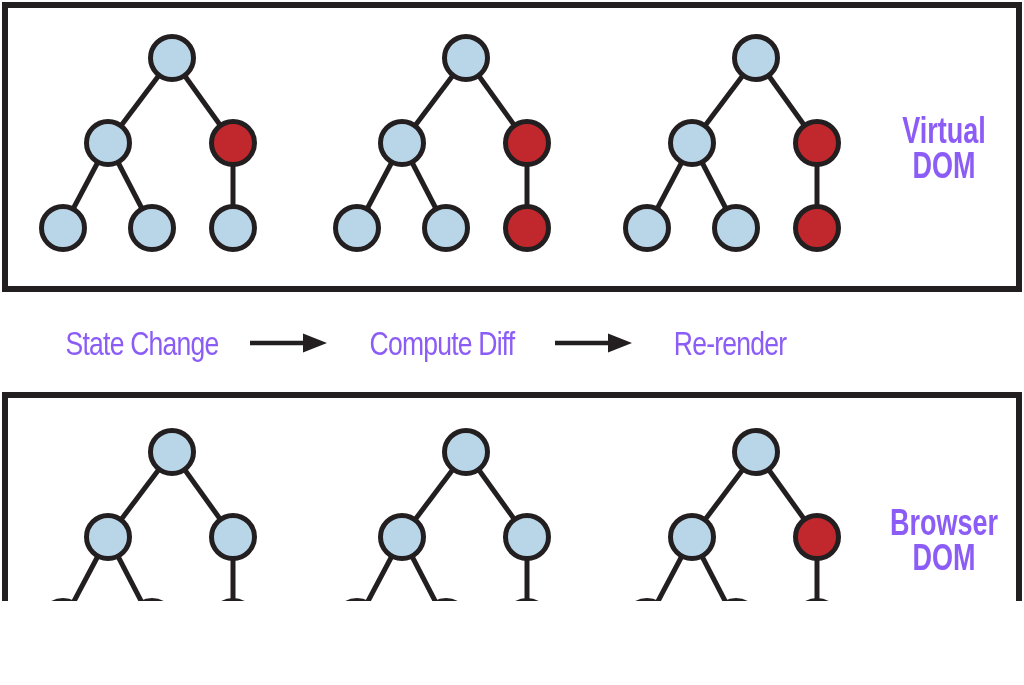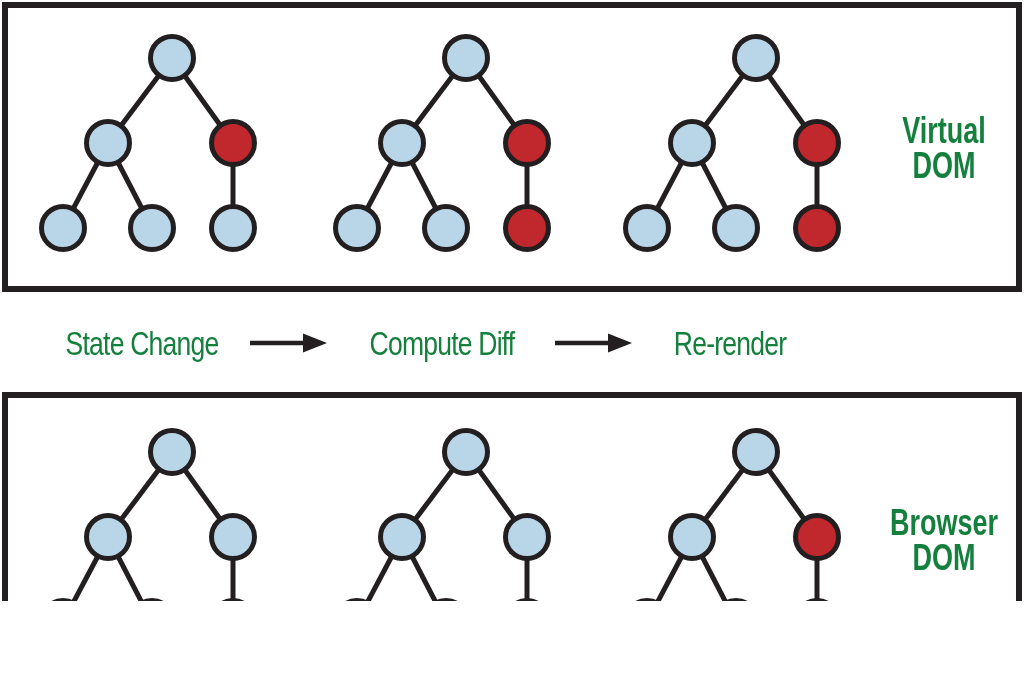--- a/index.html
+++ b/index.html
@@ -2,21 +2,21 @@
 <html><head>
 <meta charset="utf-8">
 <style>
   html, body { margin: 0; padding: 0; background: #ffffff; }
   .canvas {
     position: relative;
     width: 1024px;
     height: 601px;
     background: #ffffff;
     font-family: "Liberation Sans", sans-serif;
-    color: #15803d;
+    color: #8b5cf6;
     overflow: hidden;
   }
   .panel {
     position: absolute;
     left: 2px;
     width: 1020px;
     height: 290px;
     border: 6px solid #231f20;
     box-sizing: border-box;
     background: #ffffff;

